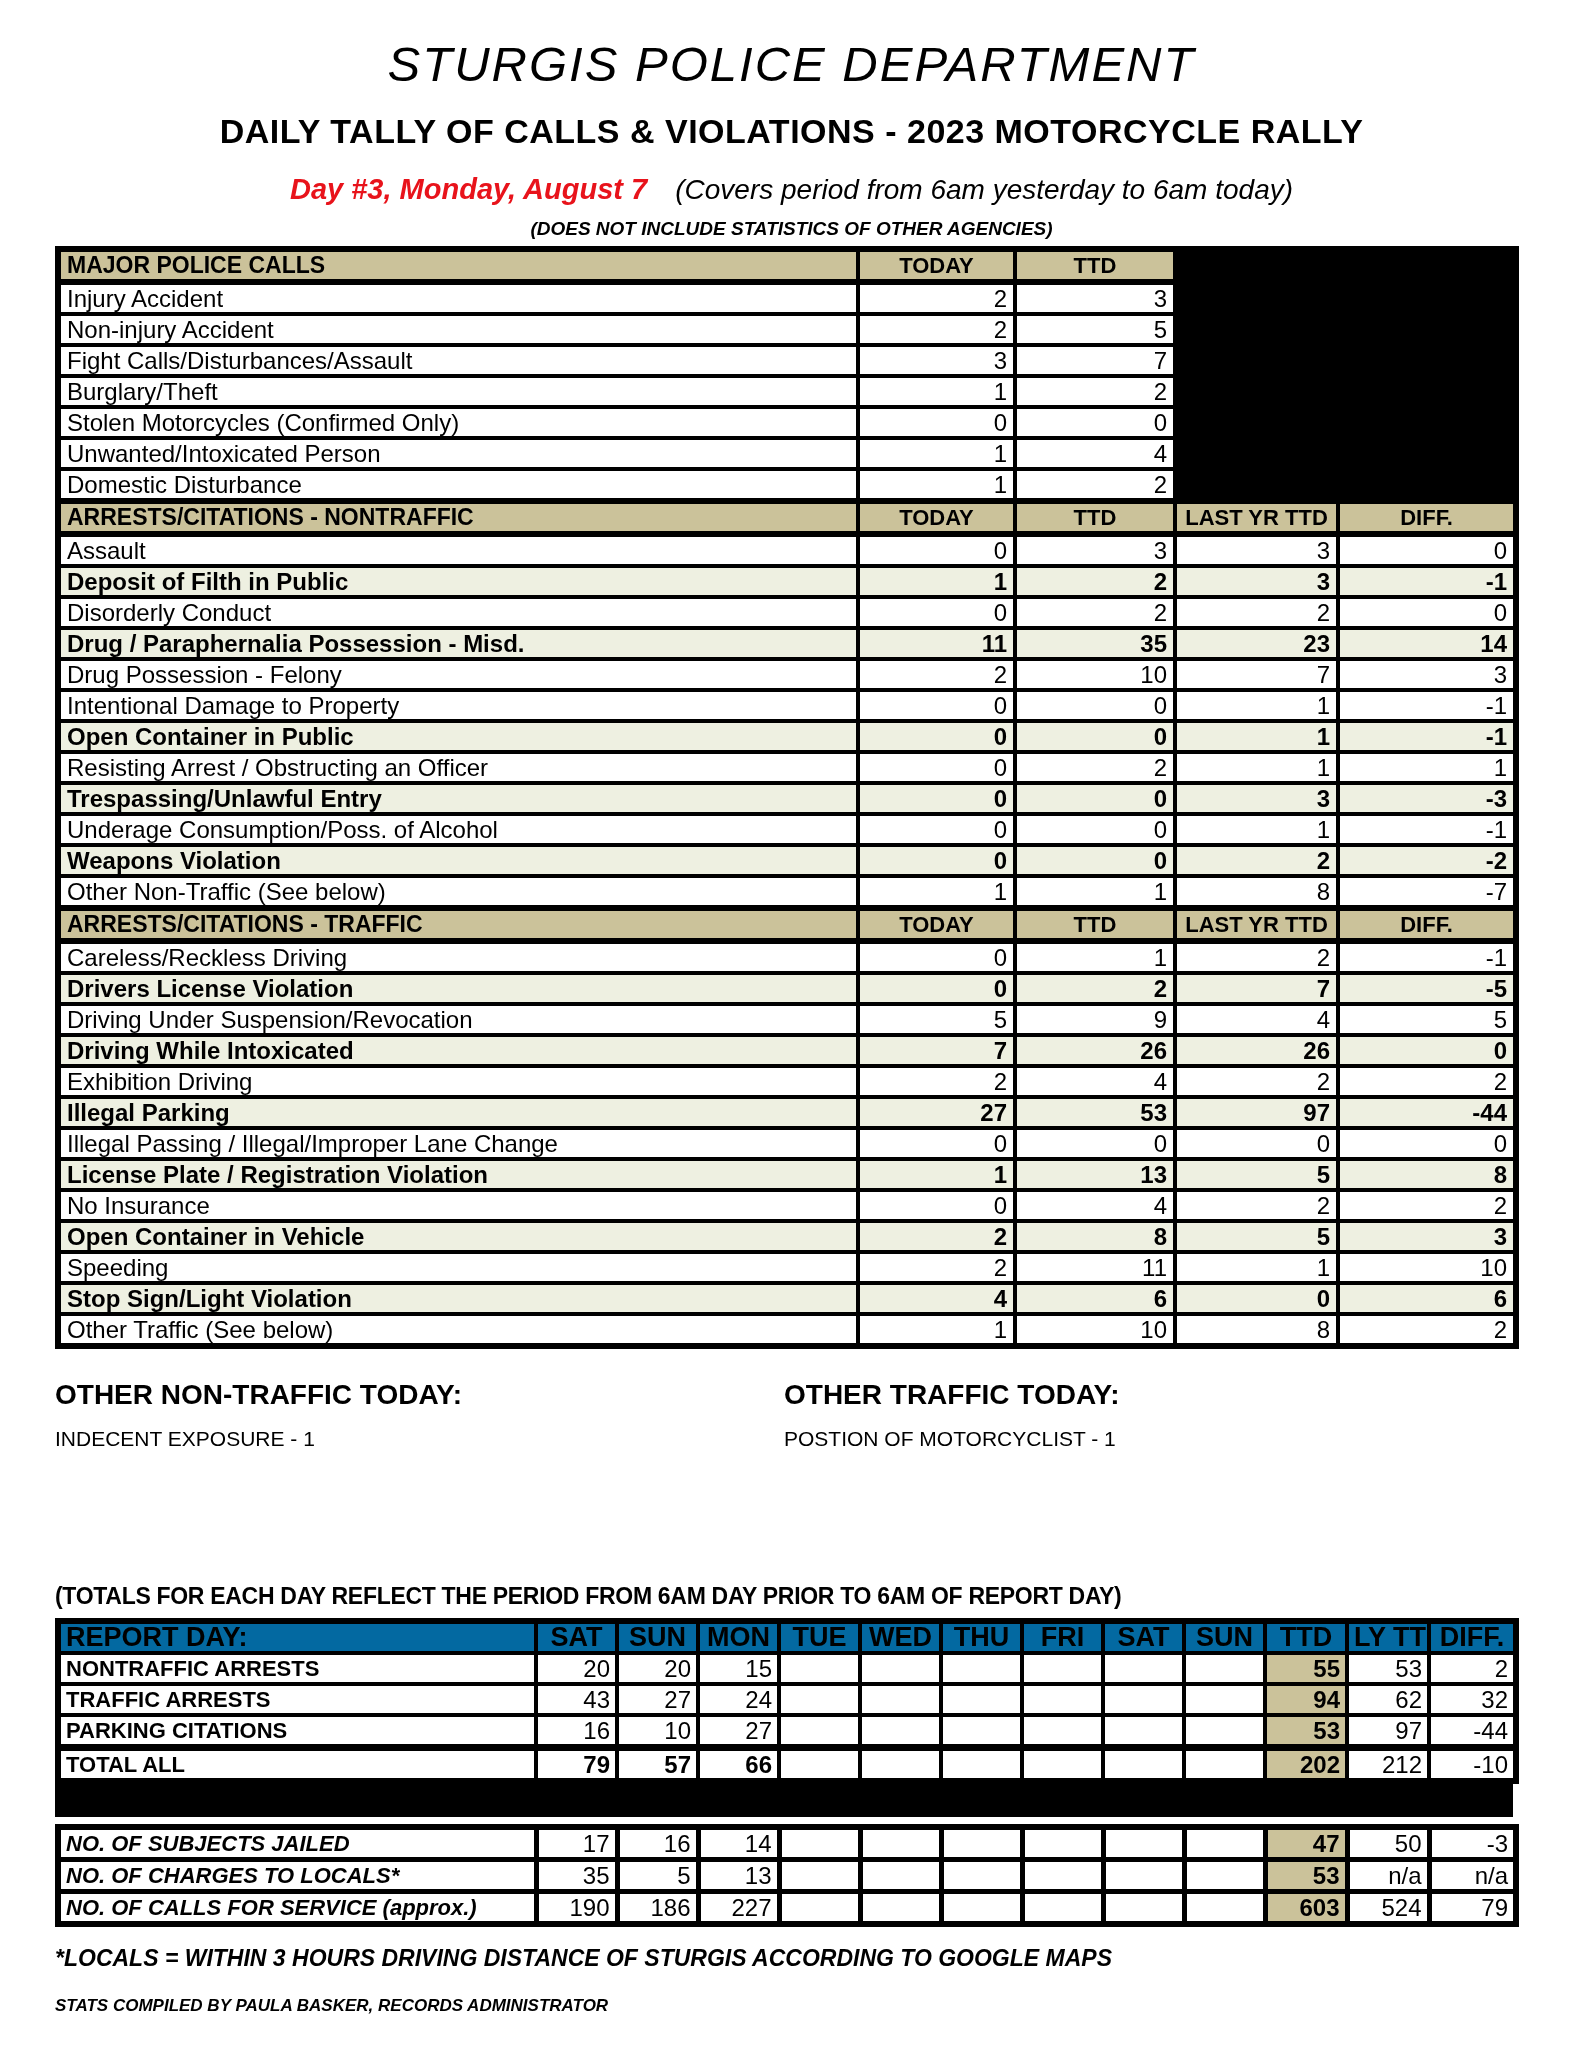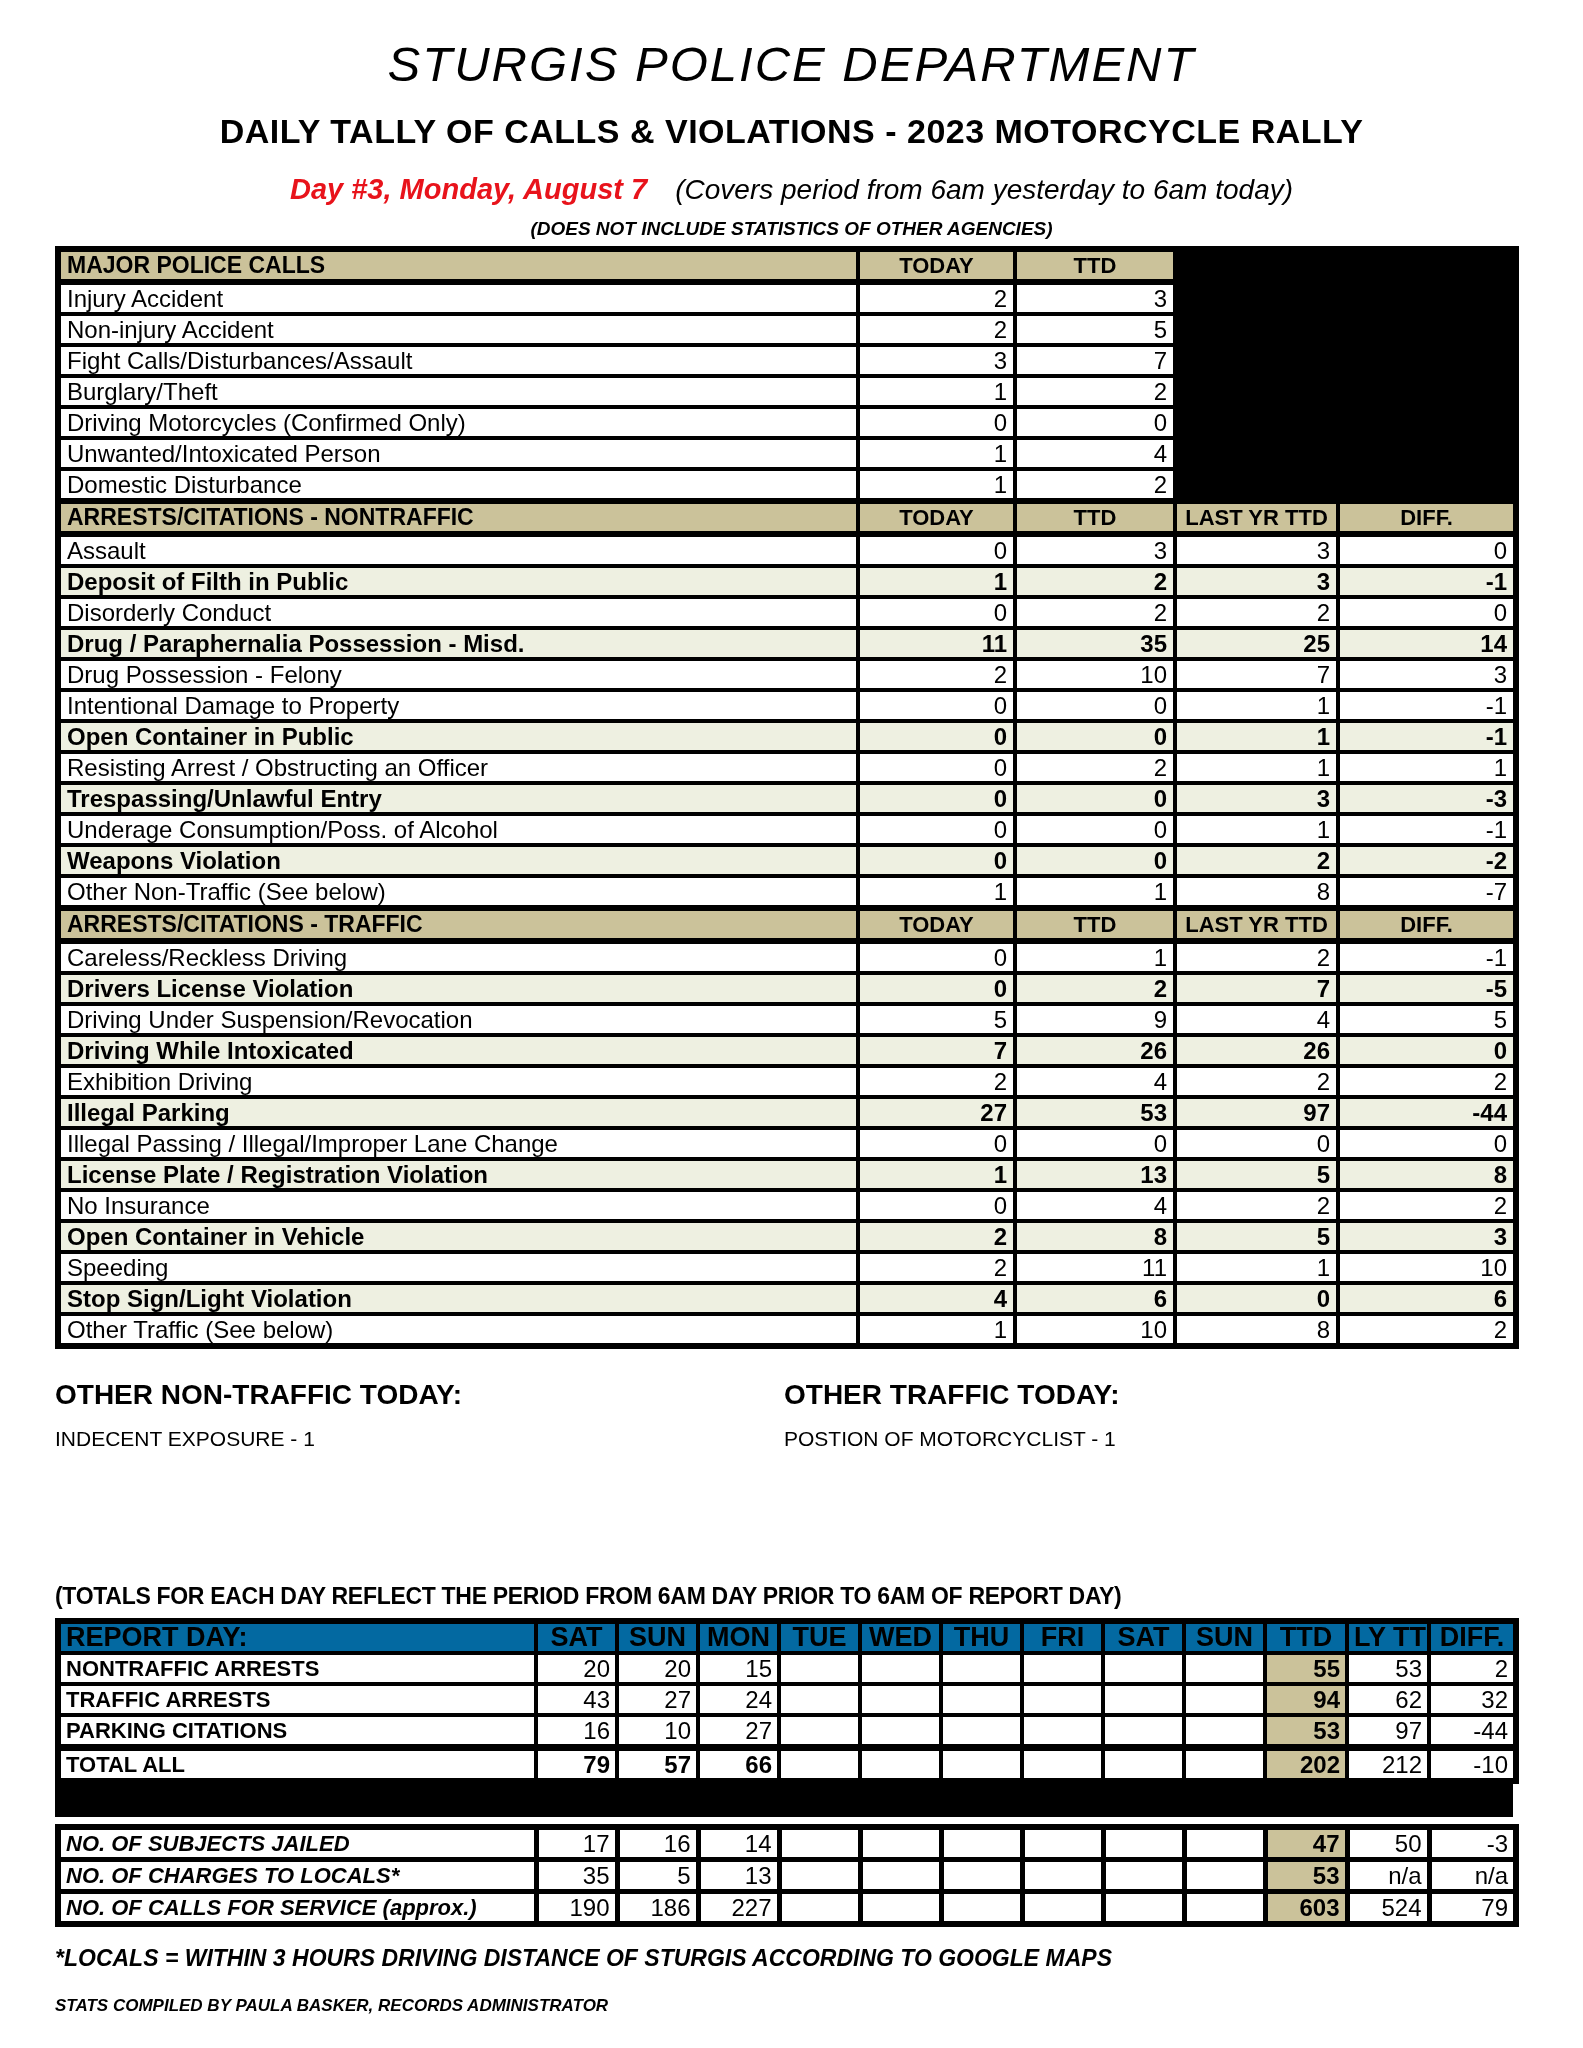--- a/index.html
+++ b/index.html
@@ -137,21 +137,21 @@
             <td class="blackcell"></td>
           </tr>
           <tr>
             <td class="label">Burglary/Theft</td>
             <td class="num">1</td>
             <td class="num">2</td>
             <td class="blackcell"></td>
             <td class="blackcell"></td>
           </tr>
           <tr>
-            <td class="label">Driving Motorcycles (Confirmed Only)</td>
+            <td class="label">Stolen Motorcycles (Confirmed Only)</td>
             <td class="num">0</td>
             <td class="num">0</td>
             <td class="blackcell"></td>
             <td class="blackcell"></td>
           </tr>
           <tr>
             <td class="label">Unwanted/Intoxicated Person</td>
             <td class="num">1</td>
             <td class="num">4</td>
             <td class="blackcell"></td>
@@ -189,21 +189,21 @@
             <td class="label">Disorderly Conduct</td>
             <td class="num">0</td>
             <td class="num">2</td>
             <td class="num">2</td>
             <td class="num">0</td>
           </tr>
           <tr class="shade">
             <td class="label">Drug / Paraphernalia Possession - Misd.</td>
             <td class="num">11</td>
             <td class="num">35</td>
-            <td class="num">25</td>
+            <td class="num">23</td>
             <td class="num">14</td>
           </tr>
           <tr>
             <td class="label">Drug Possession - Felony</td>
             <td class="num">2</td>
             <td class="num">10</td>
             <td class="num">7</td>
             <td class="num">3</td>
           </tr>
           <tr>

